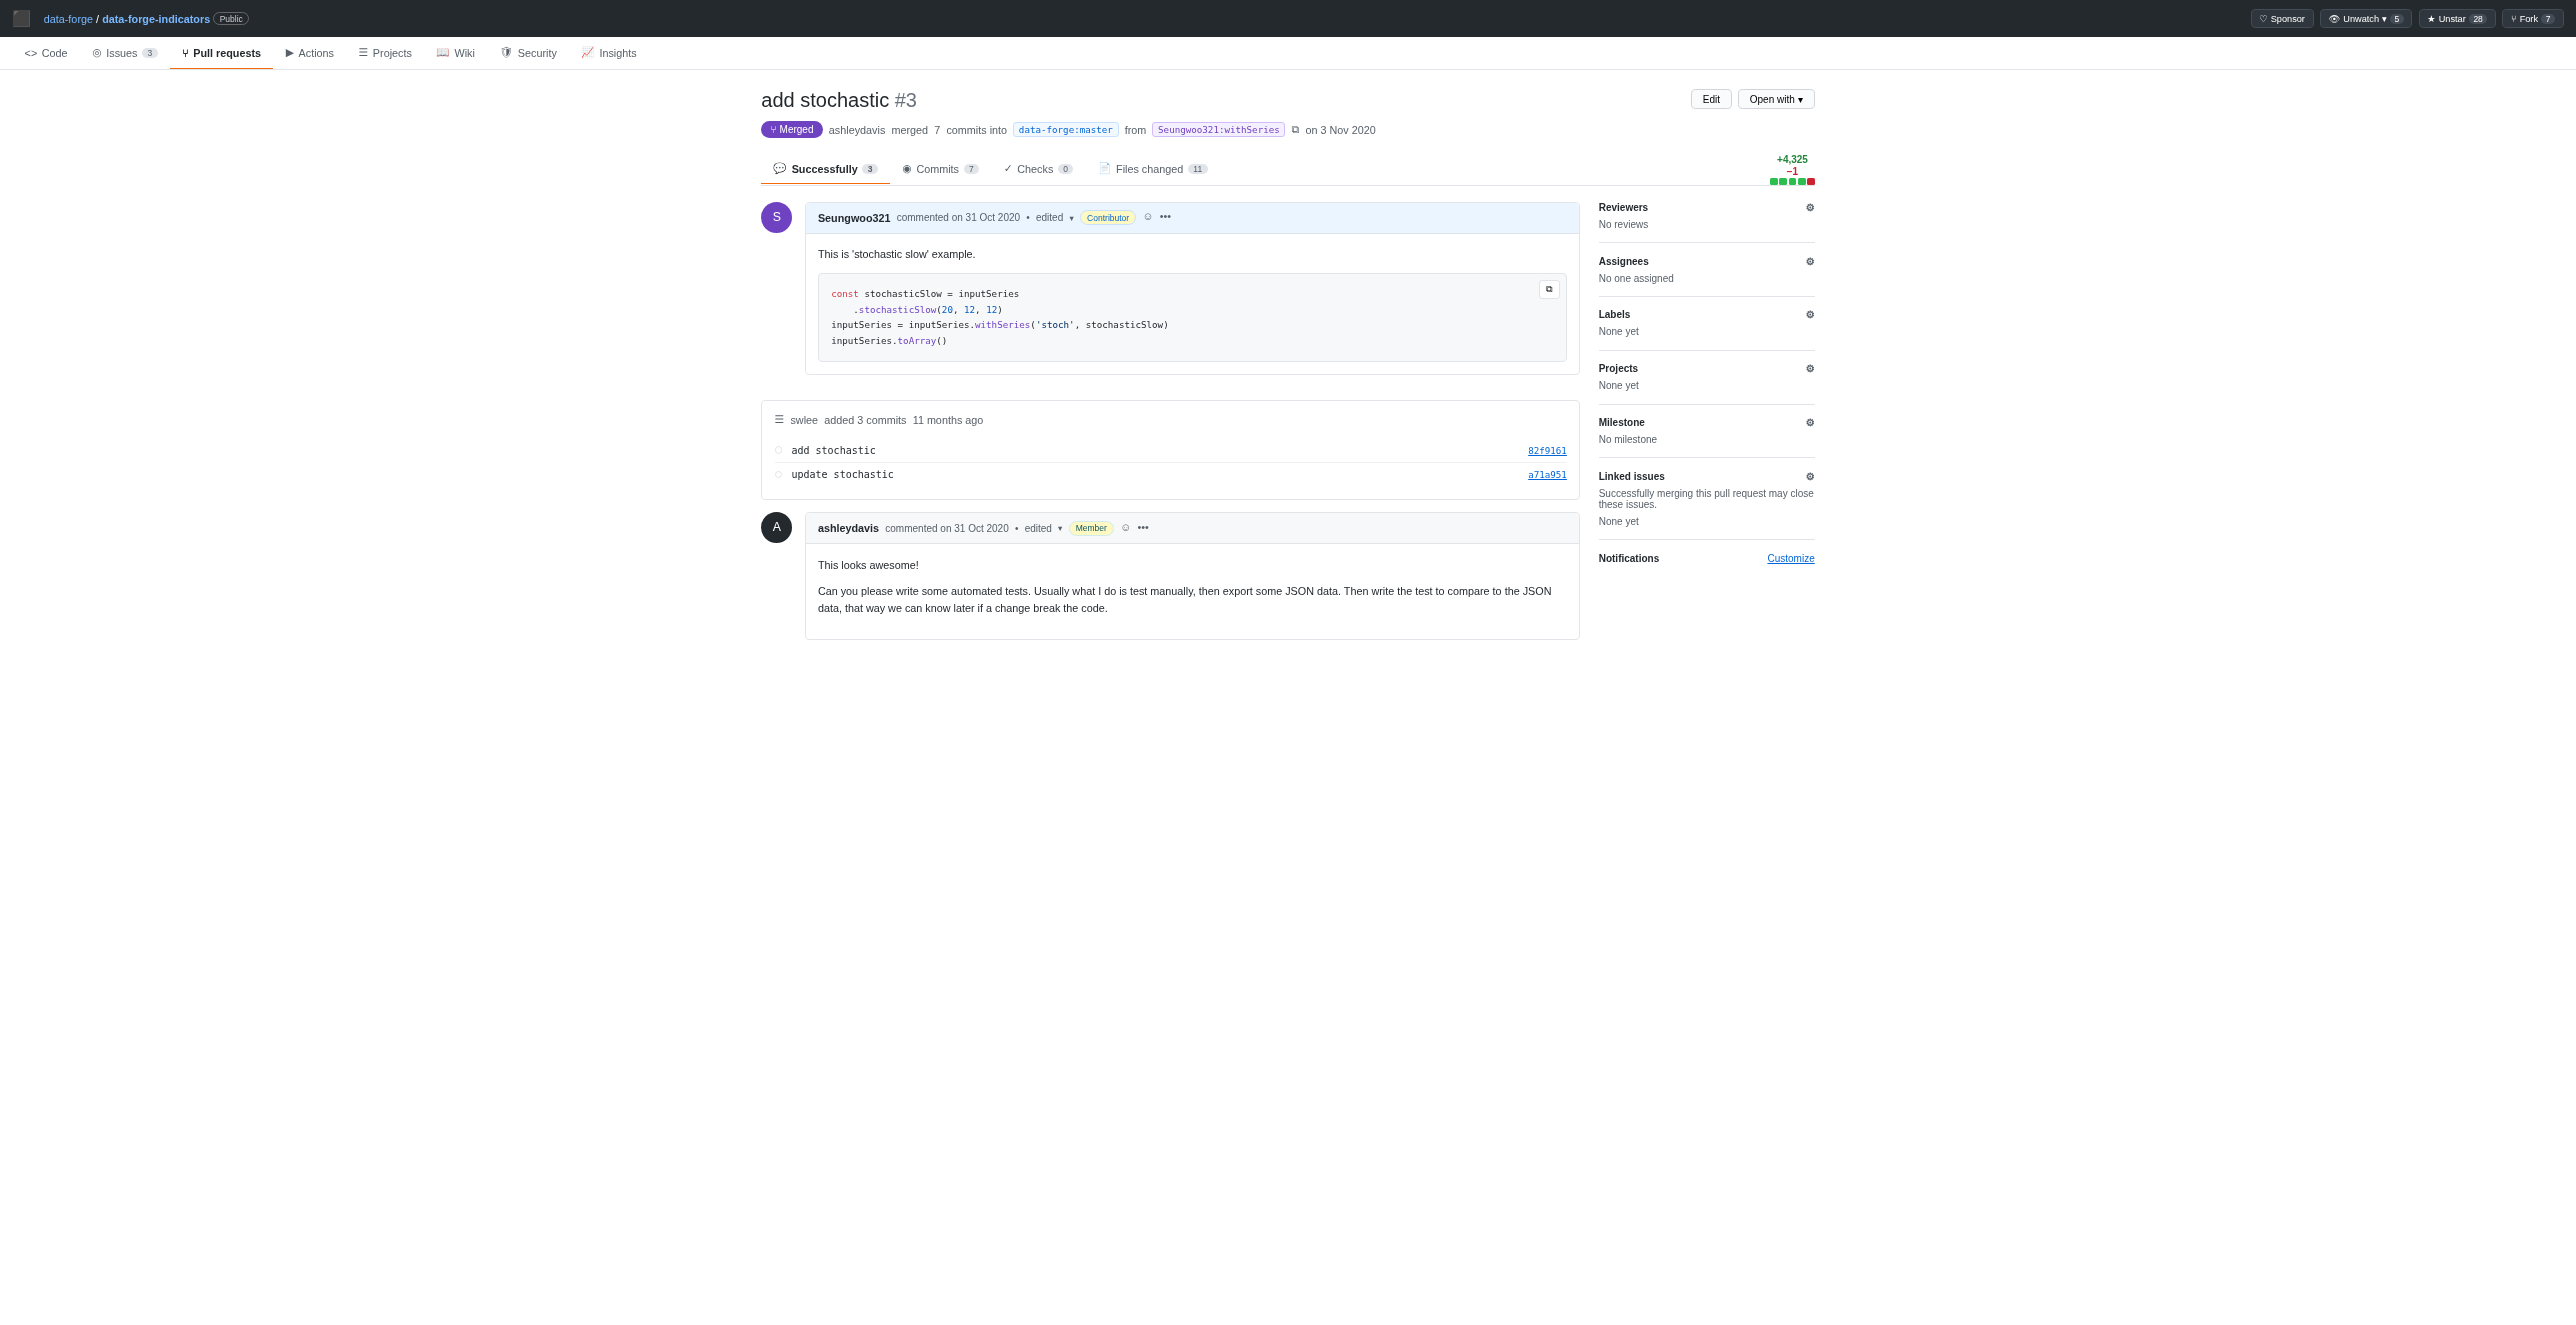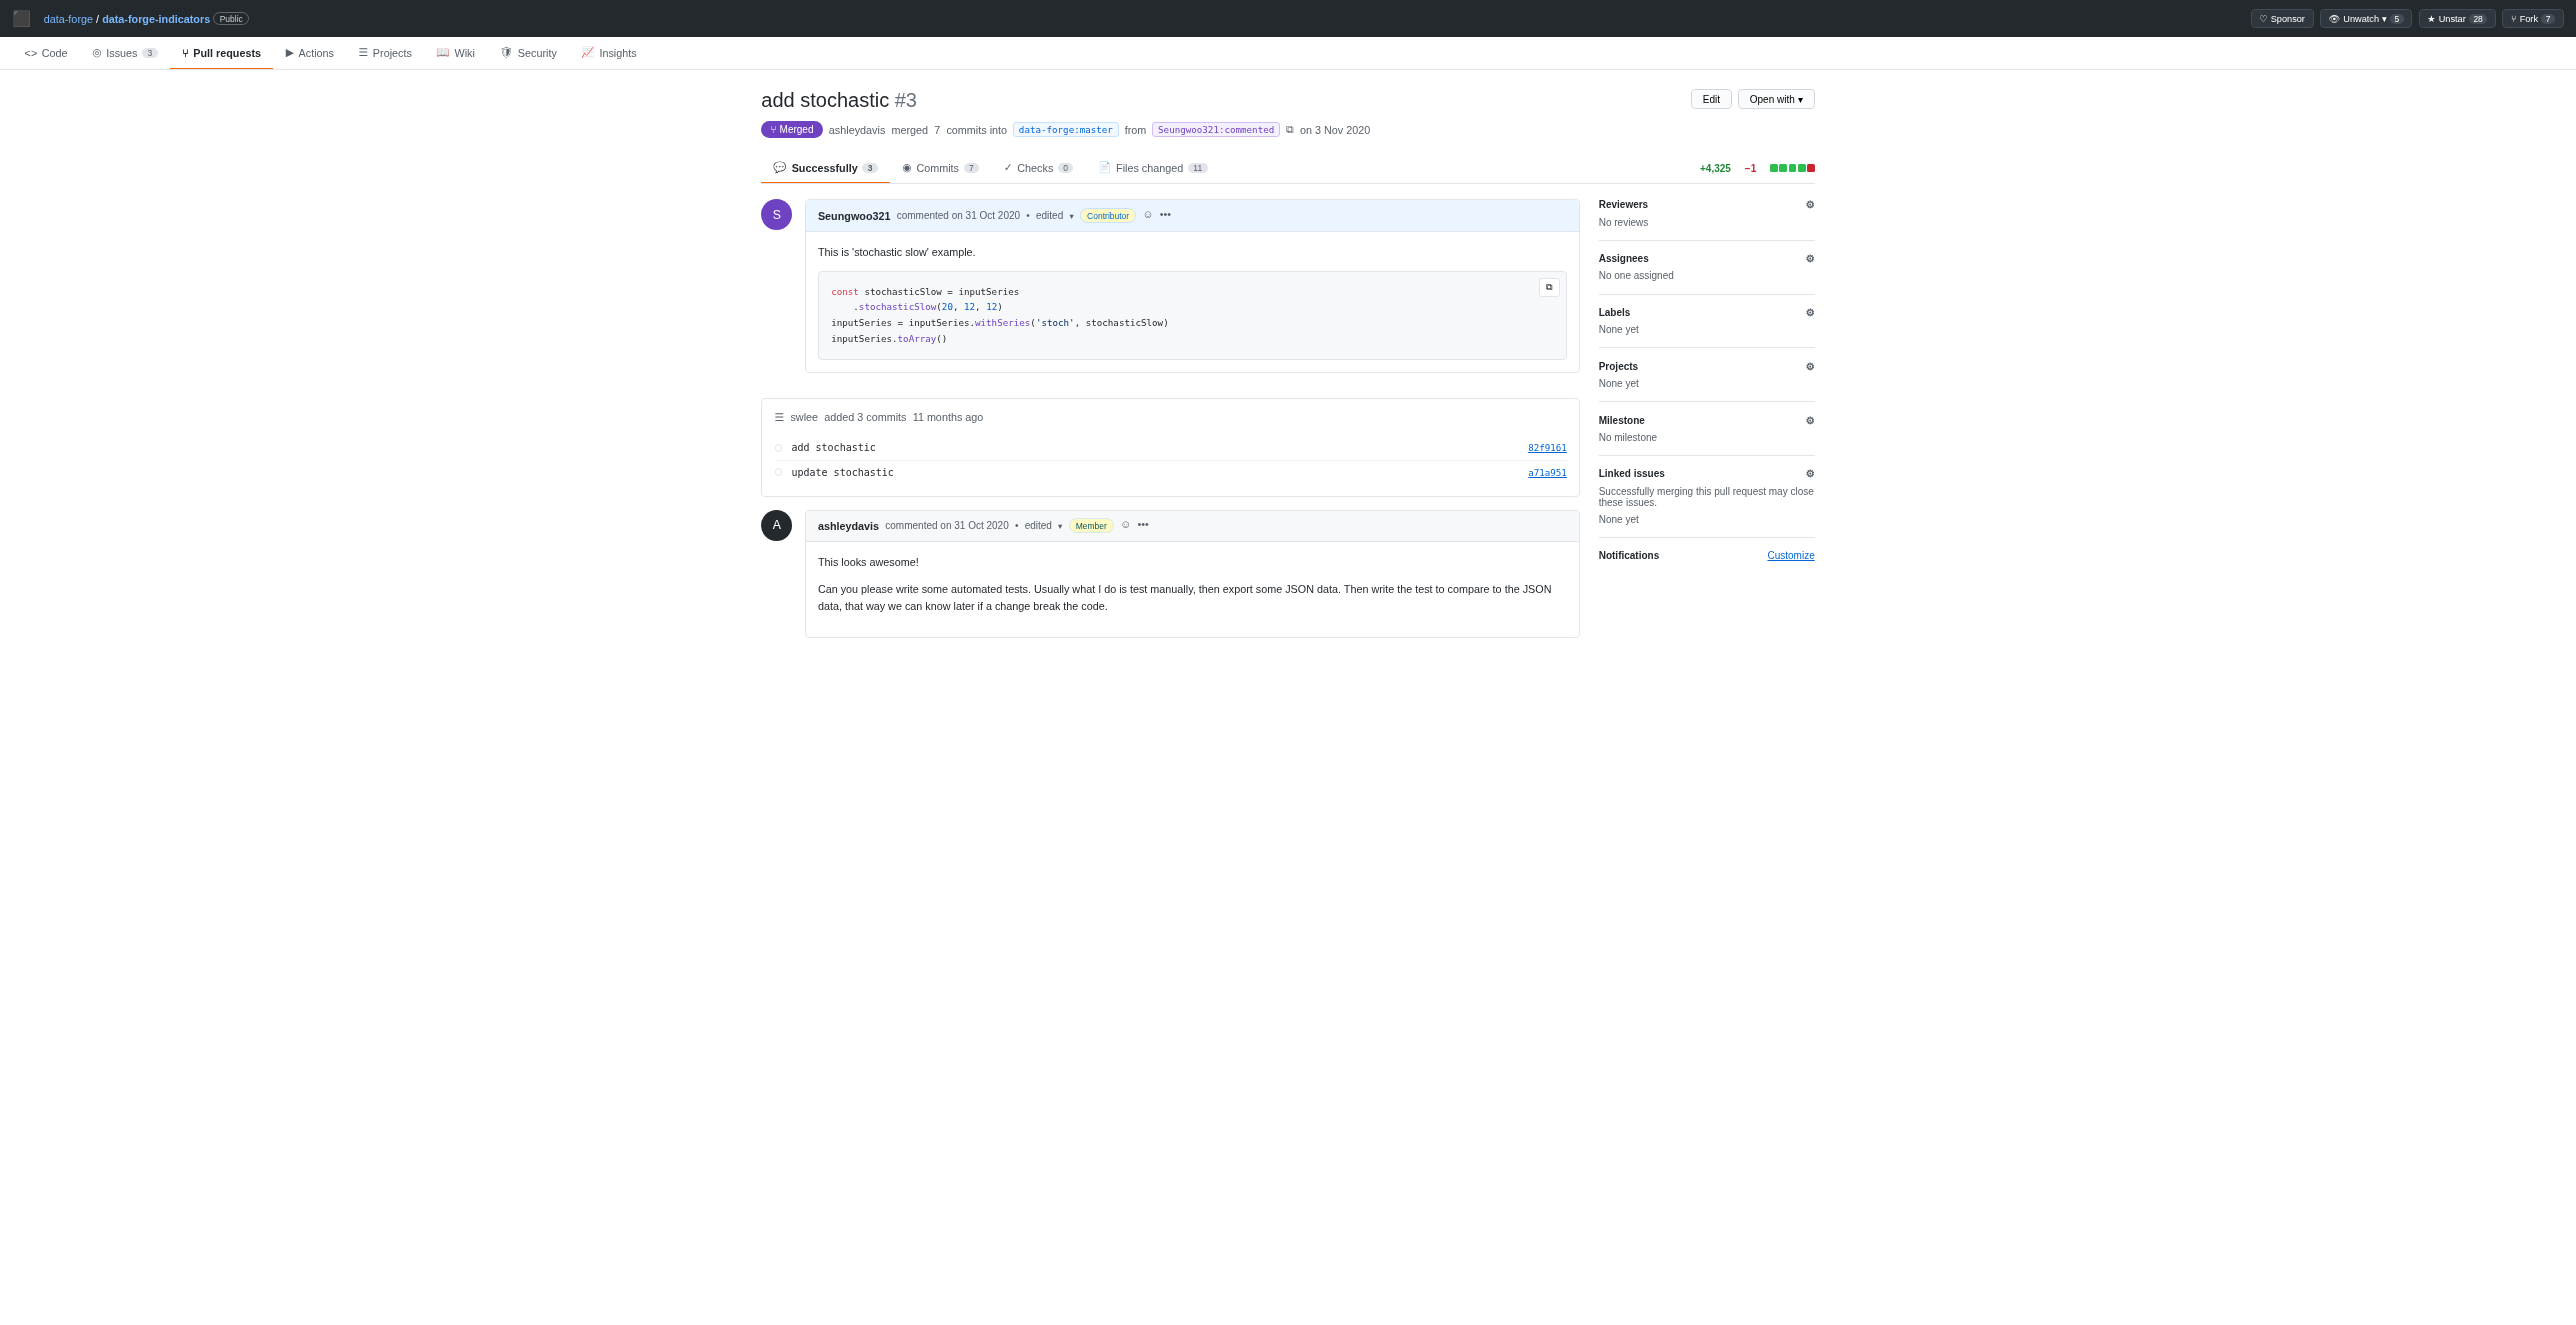--- a/index.html
+++ b/index.html
@@ -33,21 +33,21 @@
     .pr-meta { display: flex; align-items: center; gap: 6.2px; margin-bottom: 15.4px; font-size: 10.8px; color: #586069; }
     .merged-badge { background: #6f42c1; color: #fff; border-radius: 15.4px; padding: 3.1px 9.2px; font-size: 10px; display: flex; align-items: center; gap: 3.1px; }
     .branch-tag { background: #f1f8ff; border: 0.8px solid #c8e1ff; border-radius: 3.1px; color: #0366d6; font-family: monospace; font-size: 9.2px; padding: 0.8px 4.6px; }
     .branch-tag.purple { background: #f5f0ff; border-color: #d1bcf9; color: #6f42c1; }
 
     
     .tabs-row { display: flex; align-items: center; border-bottom: 0.8px solid #e1e4e8; margin-bottom: 15.4px; }
     .tab { display: flex; align-items: center; gap: 4.6px; padding: 7.7px 12.3px; font-size: 10.8px; color: #586069; cursor: pointer; border-bottom: 1.5px solid transparent; text-decoration: none; }
     .tab.active { color: #24292e; border-bottom: 1.5px solid #f66a0a; font-weight: 600; }
     .tab-count { background: #e1e4e8; border-radius: 15.4px; padding: 0 5.4px; font-size: 8.5px; color: #586069; }
-    .diff-stats { margin-left: auto; display: flex; align-items: center; gap: 14px; font-size: 10px; }
+    .diff-stats { margin-left: auto; display: flex; align-items: center; gap: 1px; font-size: 10px; flex-direction: column; }
     .diff-add { color: #22863a; font-weight: 600; }
     .diff-del { color: #cb2431; font-weight: 600; }
     .diff-bars { display: flex; gap: 1.5px; }
     .diff-bar { width: 7.7px; height: 7.7px; border-radius: 1.5px; }
     .diff-bar.green { background: #2cbe4e; }
     .diff-bar.red { background: #cb2431; }
 
     
     .content-layout { display: flex; gap: 18.5px; }
     .main-content { flex: 1; min-width: 0; }
@@ -188,21 +188,21 @@
     <span class="merged-badge">
       <span>⑂</span>
       <span>Merged</span>
     </span>
     <span>ashleydavis</span>
     <span>merged</span>
     <span>7</span>
     <span>commits into</span>
     <span class="branch-tag">data-forge:master</span>
     <span>from</span>
-    <span class="branch-tag purple">Seungwoo321:commented</span>
+    <span class="branch-tag purple">Seungwoo321:withSeries</span>
     <span style="cursor:pointer">⧉</span>
     <span>on 3 Nov 2020</span>
   </div>
 
   <div class="tabs-row">
     <a class="tab active">
       <span>💬</span>
       <span>Successfully</span>
       <span class="tab-count">3</span>
     </a>

